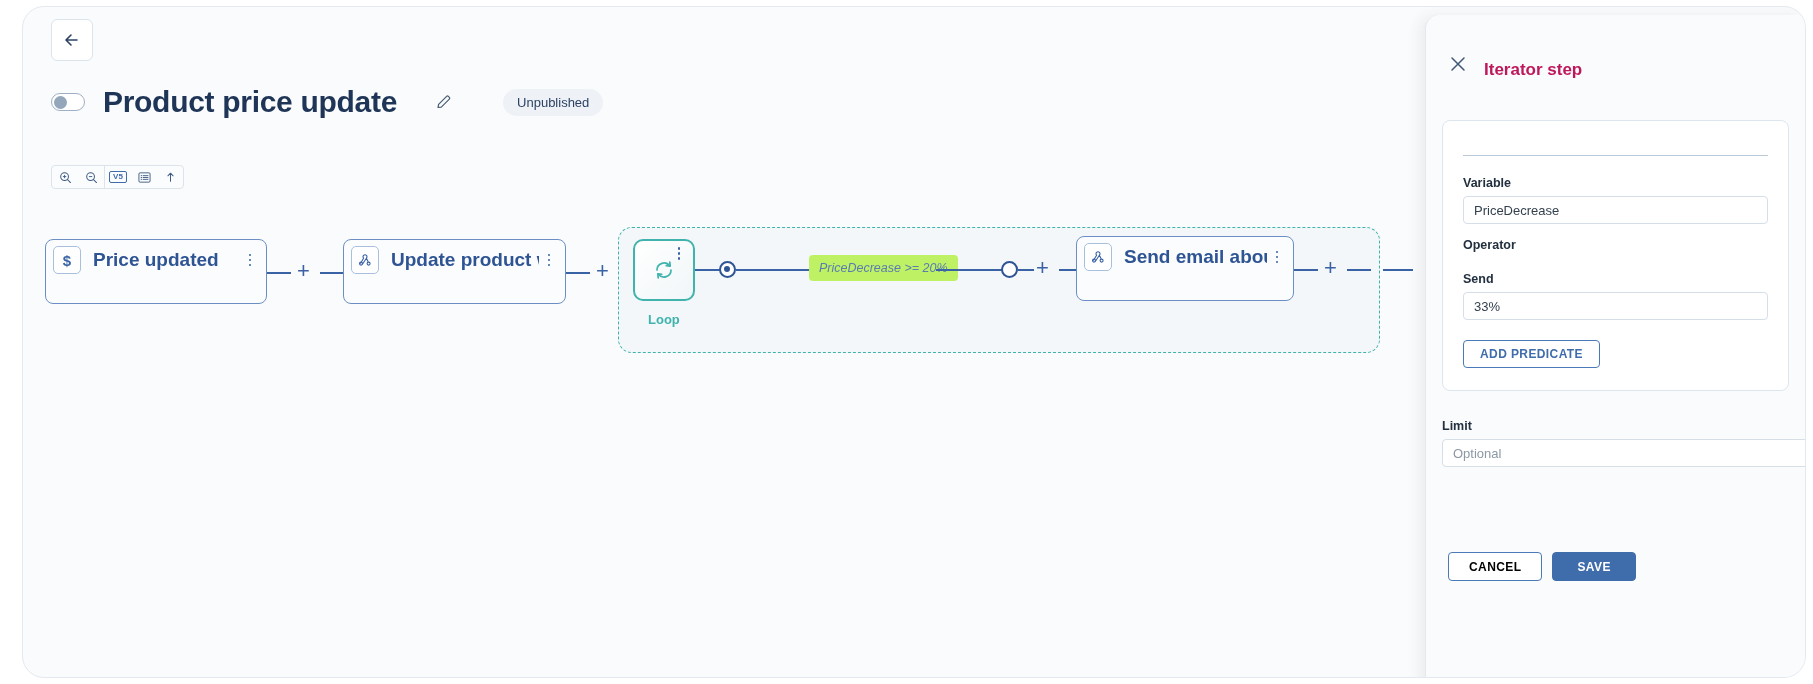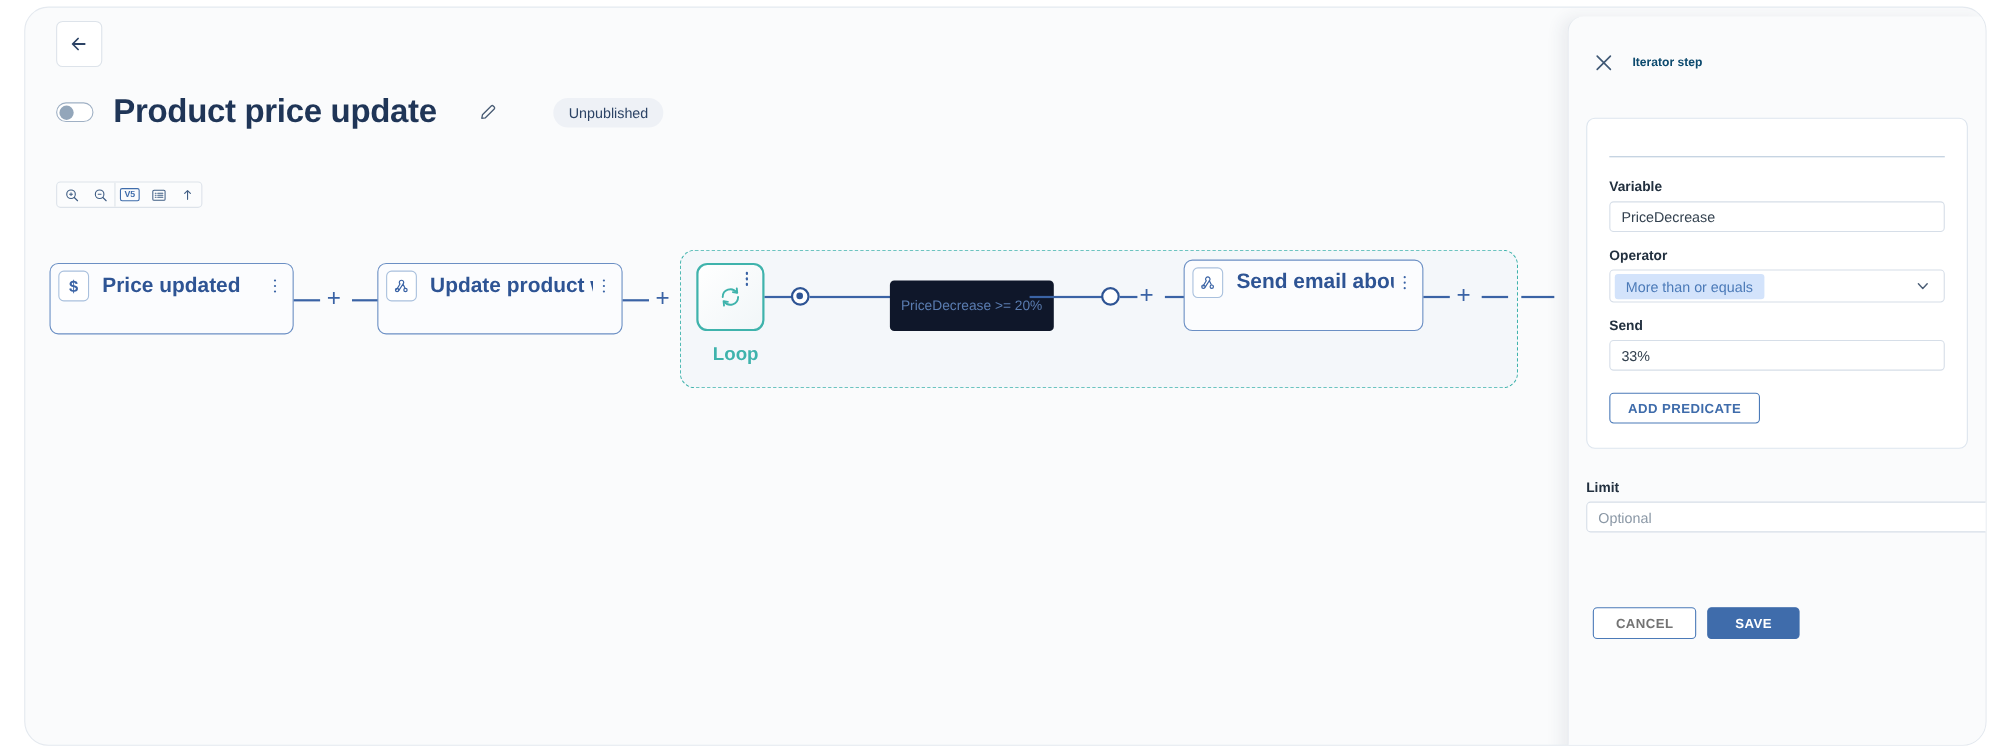--- a/index.html
+++ b/index.html
@@ -120,50 +120,50 @@
   .loop-node {
     position: absolute;
     width: 62px; height: 62px;
     border: 2px solid #3fb3ac; border-radius: 10px;
     background: linear-gradient(135deg,#ffffff,#f1f6f8);
     display: flex; align-items: center; justify-content: center;
   }
   .loop-node .kebab { position: absolute; right: 4px; top: 6px; margin: 0; }
   .loop-node .kebab i { background: #3a63a5; }
   .loop-caption {
-    position: absolute; font-size: 17px; color: #3fb3ac; font-weight: 600;
+    position: absolute; font-size: 13px; color: #3fb3ac; font-weight: 600;
   }
   .dot-filled, .dot-open {
     position: absolute; width: 17px; height: 17px; border-radius: 50%;
     border: 2.5px solid #2e5494; background: #ffffff;
   }
   .dot-filled::after {
     content: ""; position: absolute; left: 3px; top: 3px;
     width: 6px; height: 6px; border-radius: 50%; background: #2e5494;
   }
   .cond-chip {
     position: absolute;
-    background: #0f172a; color: #5a7cb0;
+    background: #bef264; color: #5a7cb0;
     font-size: 12.5px; border-radius: 4px;
-    padding: 16px 10px; white-space: nowrap;
+    padding: 6px 10px; white-space: nowrap; font-style: italic;
   }
 
   
   .panel {
     position: absolute; right: 0; top: 8px;
     width: 380px; height: 676px;
     background: #fafbfc;
     border-left: 1px solid #e3e8ee;
     border-top-left-radius: 14px;
     box-shadow: -6px 0 14px rgba(40,60,90,0.07);
     z-index: 5;
   }
   .panel-head { display: flex; align-items: center; gap: 16px; padding: 32px 0 0 22px; }
   .close-x { width: 20px; height: 20px; cursor: pointer; }
-  .panel-title { font-size: 11px; font-weight: 700; color: #0c4a6e; }
+  .panel-title { font-size: 17px; font-weight: 700; color: #be185d; margin-top: 13px; }
 
   .card {
     margin: 40px 16px 0 16px;
     background: #ffffff;
     border: 1px solid #dde5ee;
     border-radius: 8px;
     padding: 20px 20px 22px 20px;
   }
   .card-title { font-size: 16.5px; font-weight: 700; color: #2c4365; }
   .card-rule { height: 1px; background: #b9cadb; margin: 14px 0 20px 0; }
@@ -203,21 +203,21 @@
     background: #ffffff; color: #8b98a6; font-size: 13px;
     padding: 0 10px; display: flex; align-items: center;
   }
   .panel-actions {
     position: absolute; left: 22px; bottom: 110px;
     display: flex; gap: 10px;
   }
   .btn-cancel {
     height: 29px; padding: 0 20px;
     border: 1px solid #4b7ab8; border-radius: 4px;
-    background: #ffffff; color: #737373;
+    background: #ffffff; color: #000000;
     font-size: 12px; font-weight: 700; letter-spacing: 0.4px;
     display: flex; align-items: center; cursor: pointer;
   }
   .btn-save {
     height: 29px; padding: 0 24px;
     border: 1px solid #3f6cab; border-radius: 4px;
     background: #3f6cab; color: #ffffff;
     font-size: 12px; font-weight: 700; letter-spacing: 0.4px;
     display: flex; align-items: center; cursor: pointer;
   }
@@ -383,26 +383,20 @@
 
     <div class="card">
       <div class="card-rule"></div>
 
       <div class="field-label">Variable</div>
       <div class="input">PriceDecrease</div>
 
       <div class="gap"></div>
 
       <div class="field-label">Operator</div>
-      <div class="select">
-        <span class="sel-val">More than or equals</span>
-        <svg class="chev" width="14" height="14" viewBox="0 0 14 14">
-          <path d="M3 5 L7 9.2 L11 5" fill="none" stroke="#4a5d75" stroke-width="1.3" stroke-linecap="round" stroke-linejoin="round"></path>
-        </svg>
-      </div>
 
       <div class="gap"></div>
 
       <div class="field-label">Send</div>
       <div class="input">33%</div>
 
       <div style="height:20px"></div>
 
       <div class="btn-outline">ADD PREDICATE</div>
     </div>

